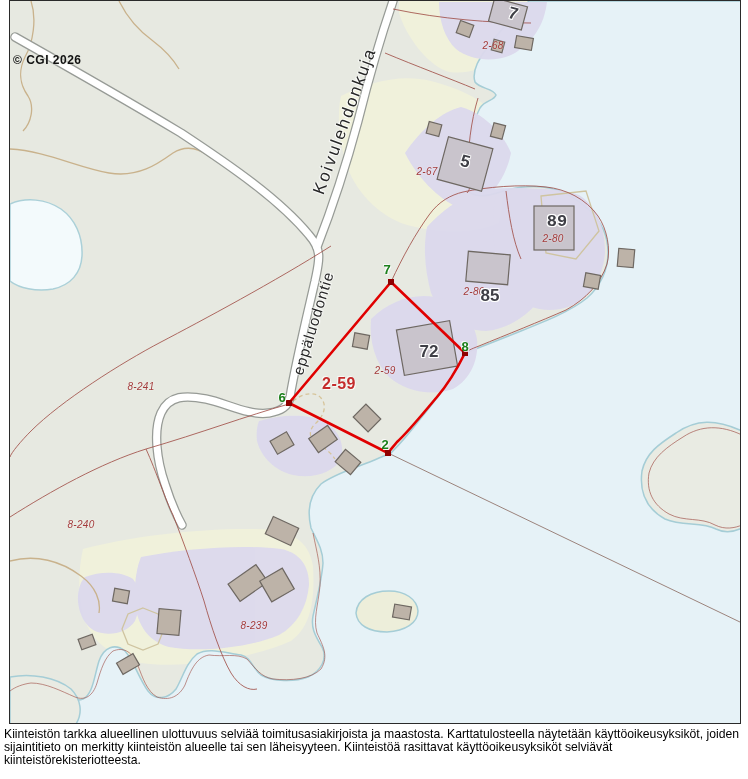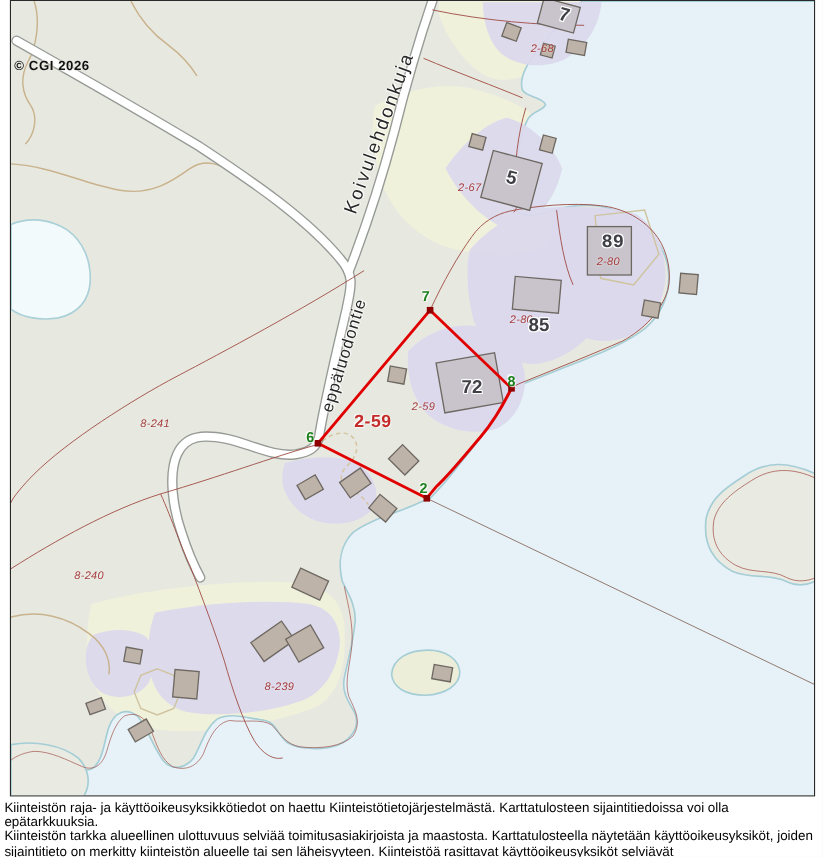--- a/index.html
+++ b/index.html
@@ -201,17 +201,16 @@
   <div class="lbl vlabel" style="left:272px;top:396px;">6</div>
 
   <div class="lbl blabel" style="left:503px;top:13px;transform:translate(-50%,-50%) rotate(15deg);">7</div>
   <div class="lbl blabel" style="left:455px;top:161px;transform:translate(-50%,-50%) rotate(15deg);">5</div>
   <div class="lbl blabel" style="left:480px;top:268px;margin-top:27px;">85</div>
   <div class="lbl blabel" style="left:547px;top:220px;font-family:Liberation Mono, monospace;">89</div>
   <div class="lbl blabel" style="left:419px;top:351px;">72</div>
 </div>
 
 <div class="footer">
-  <div>Kiinteistön raja- ja käyttöoikeusyksikkötiedot on haettu Kiinteistötietojärjestelmästä. Karttatulosteen sijaintitiedoissa voi olla epätarkkuuksia.</div>
   <div>Kiinteistön tarkka alueellinen ulottuvuus selviää toimitusasiakirjoista ja maastosta. Karttatulosteella näytetään käyttöoikeusyksiköt, joiden</div>
   <div>sijaintitieto on merkitty kiinteistön alueelle tai sen läheisyyteen. Kiinteistöä rasittavat käyttöoikeusyksiköt selviävät kiinteistörekisteriotteesta.</div>
 
 </div>
 
 </body></html>

